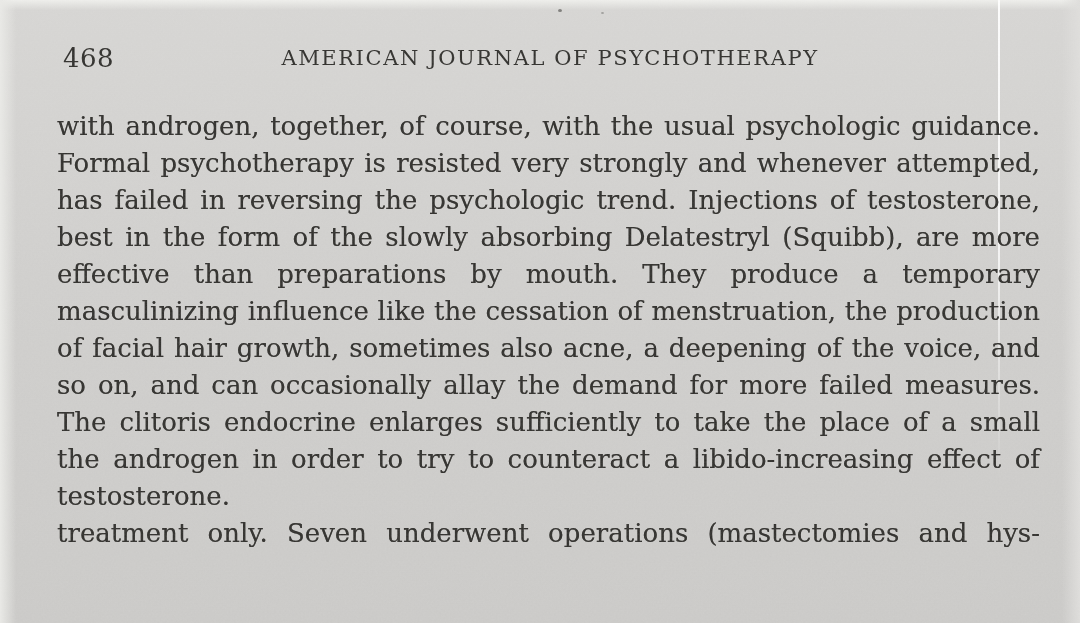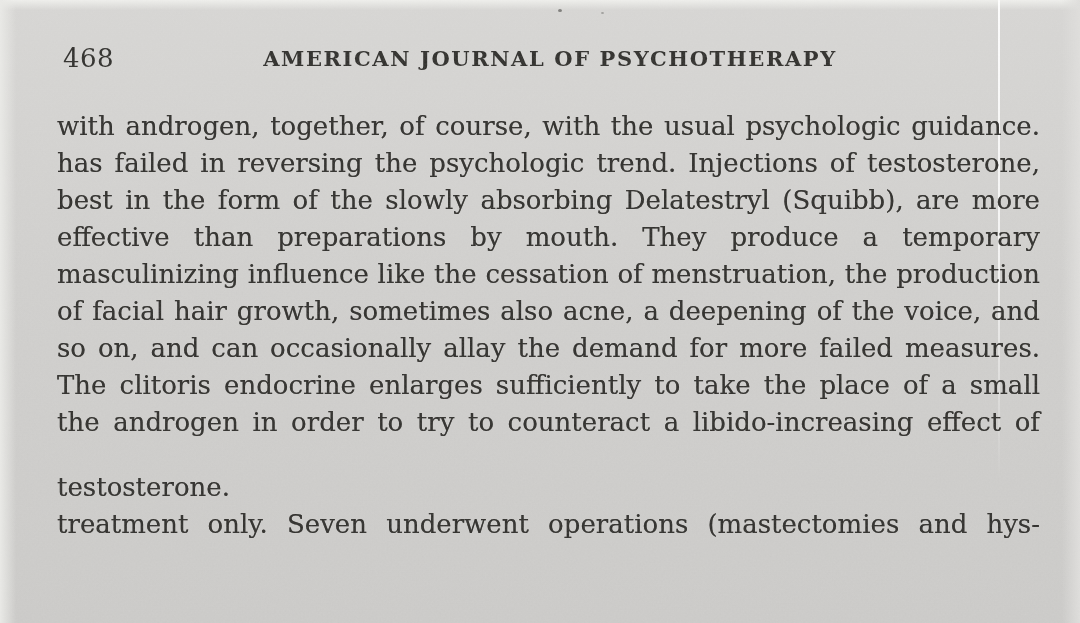--- a/index.html
+++ b/index.html
@@ -51,35 +51,35 @@
   .running-head {
     position: absolute; top: 42px; left: 6px; width: 100%; height: 32px;
   }
   .page-number {
     position: absolute; left: 57px; top: 1px;
     font-size: 26px; letter-spacing: 0.5px;
   }
   .journal-title {
     position: absolute; left: 0; top: 4px; width: 1064px;
     text-align: center;
-    font-size: 21px; font-weight: bold; letter-spacing: 1.6px; padding-left: 24px;
+    font-size: 21px; font-weight: normal; letter-spacing: 1.6px; padding-left: 24px;
   }
 
   .body-text {
     position: absolute; left: 57px; top: 108px; width: 983px;
     font-size: 26px; line-height: 37px;
     text-shadow: 0 0 0.5px rgba(43,42,39,0.55);
   }
   .text-line {
     text-align: justify;
     text-align-last: justify;
     white-space: normal;
     height: 37px;
   }
-  .text-line.para-end { text-align-last: left; margin-top: 28px; }
+  .text-line.para-end { text-align-last: left; }
   .text-line.para-indent { padding-left: 40px; }
 </style>
 </head>
 <body>
 
 <div class="scan-page">
 
   <div class="edge-top"></div>
   <div class="edge-left"></div>
   <div class="edge-right"></div>
@@ -87,20 +87,21 @@
   <div class="speck"></div>
   <div class="speck2"></div>
 
   <div class="running-head ink">
     <div class="page-number">468</div>
     <div class="journal-title">AMERICAN JOURNAL OF PSYCHOTHERAPY</div>
   </div>
 
   <div class="body-text ink">
     <div class="text-line">with androgen, together, of course, with the usual psychologic guidance.</div>
+    <div class="text-line">Formal psychotherapy is resisted very strongly and whenever attempted,</div>
     <div class="text-line">has failed in reversing the psychologic trend.  Injections of testosterone,</div>
     <div class="text-line">best in the form of the slowly absorbing Delatestryl (Squibb), are more</div>
     <div class="text-line">effective than preparations by mouth.  They produce a temporary</div>
     <div class="text-line">masculinizing influence like the cessation of menstruation, the production</div>
     <div class="text-line">of facial hair growth, sometimes also acne, a deepening of the voice, and</div>
     <div class="text-line">so on, and can occasionally allay the demand for more failed measures.</div>
     <div class="text-line">The clitoris endocrine enlarges sufficiently to take the place of a small</div>
     <div class="text-line">the androgen in order to try to counteract a libido-increasing effect of</div>
     <div class="text-line para-end">testosterone.</div>
     <div class="text-line">treatment only.  Seven underwent operations (mastectomies and hys-</div>

